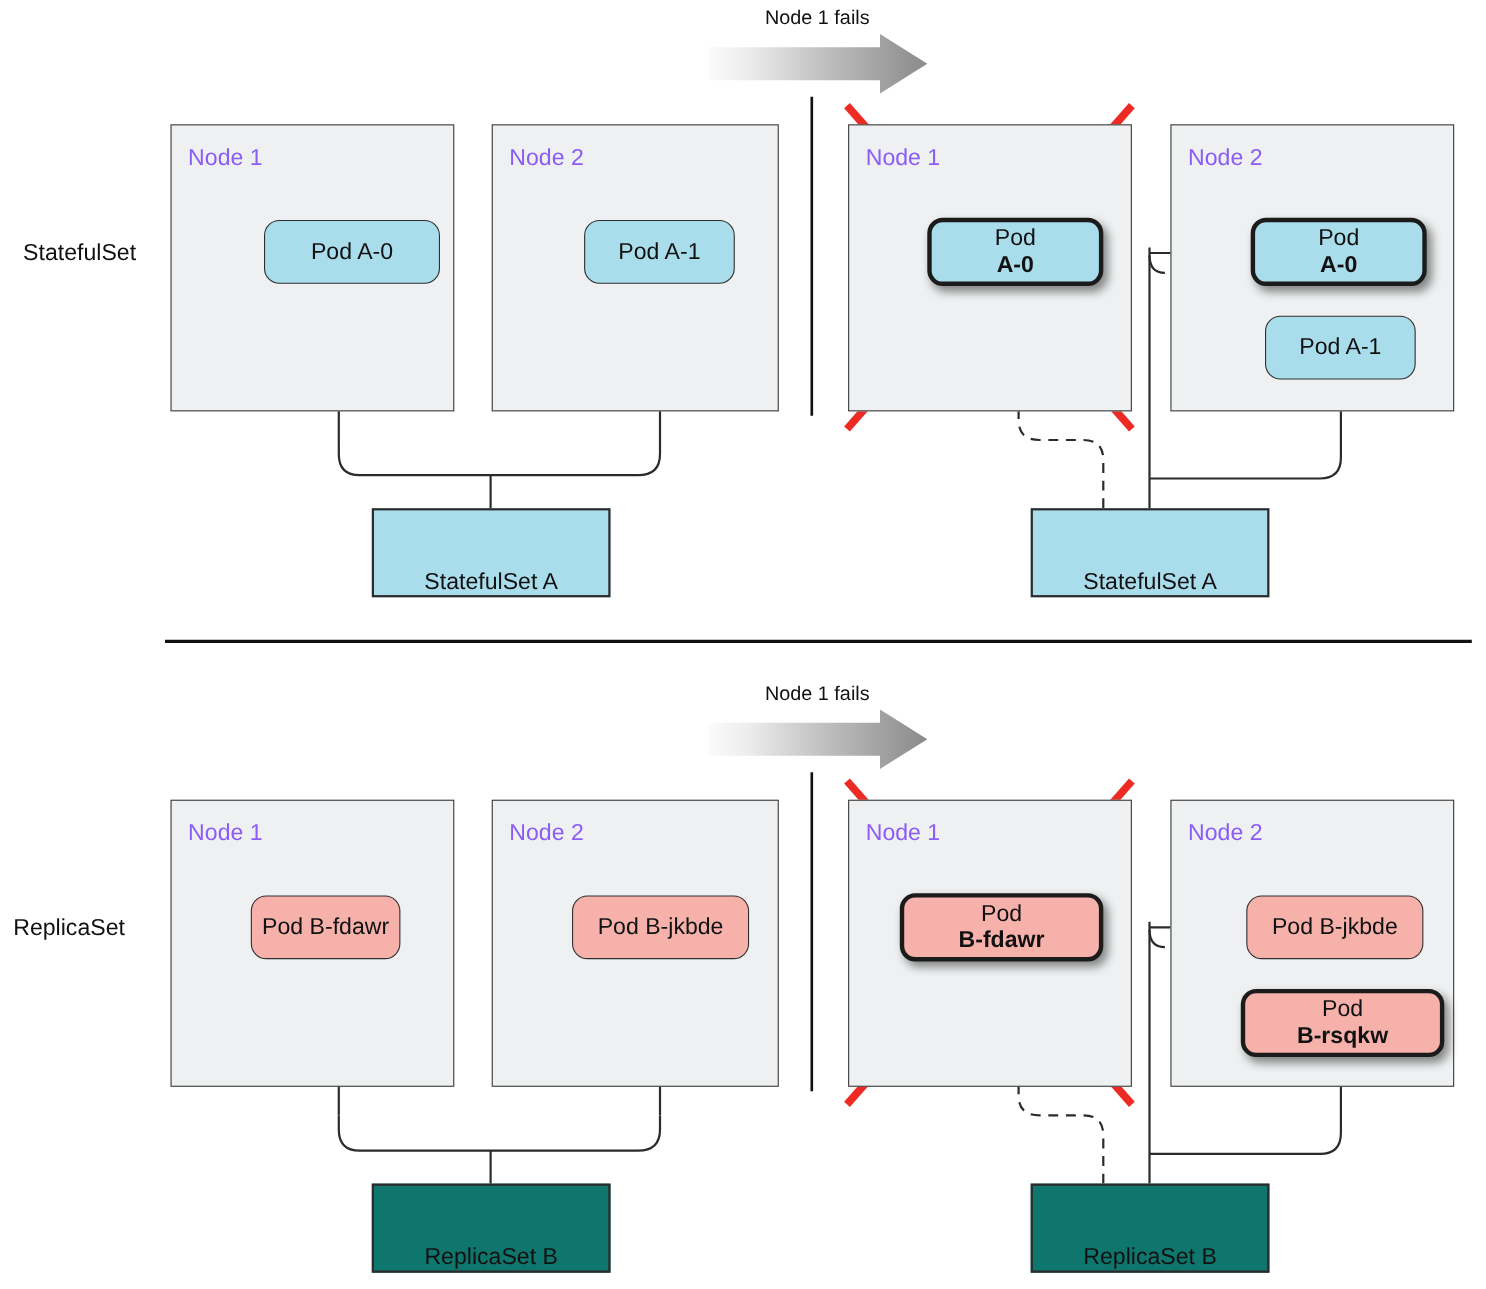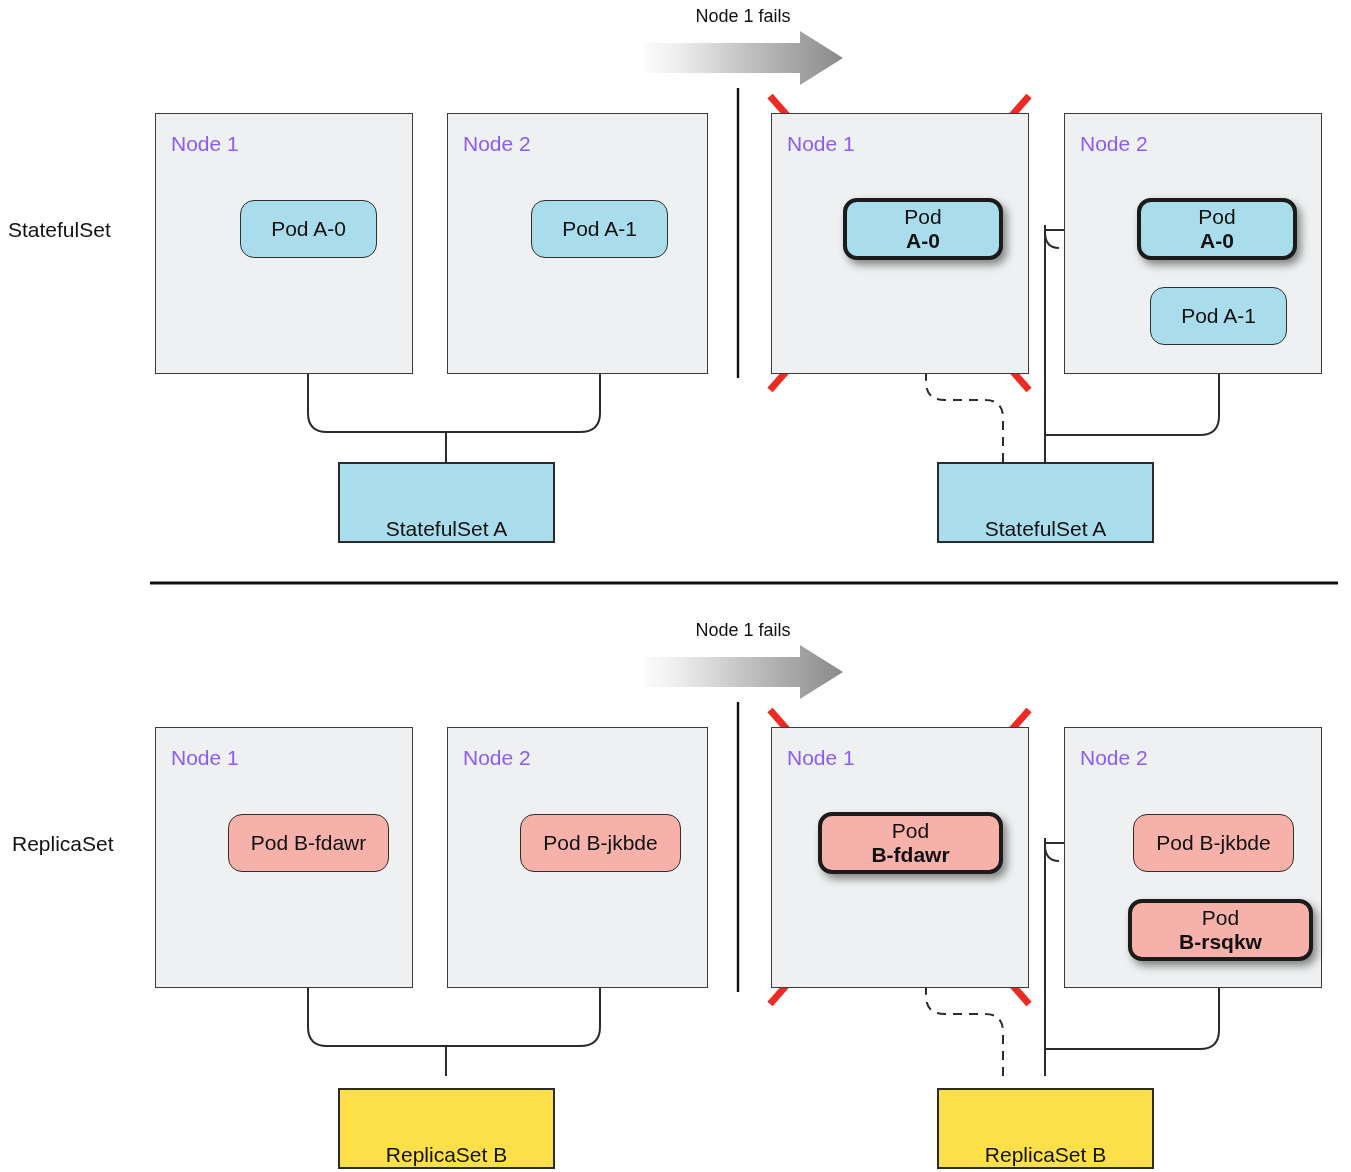--- a/index.html
+++ b/index.html
@@ -69,21 +69,21 @@
     box-sizing: border-box;
     border: 2px solid #2b2b2b;
     display: flex;
     align-items: flex-end;
     justify-content: center;
     font-size: 21px;
     color: #111;
     white-space: nowrap;
   }
   .ctrl-box.blue { background: #a9ddec; }
-  .ctrl-box.red  { background: #fde047; margin-top: 12px; }
+  .ctrl-box.red  { background: #0f766e; }
 
   
   .row-label {
     position: absolute;
     font-size: 21px;
     color: #111;
     white-space: nowrap;
   }
 
   
@@ -165,26 +165,26 @@
     <path d="M1045,1049 L1200,1049 Q1219,1049 1219,1030 L1219,974" stroke="#2b2b2b" stroke-width="2" fill="none" marker-end="url(#arrowUp)"></path>
 
     <g stroke="#ee2a24" stroke-width="7" stroke-linecap="butt">
       <line x1="770" y1="710" x2="1029" y2="1004"></line>
       <line x1="1029" y1="710" x2="770" y2="1004"></line>
     </g>
   </svg>
 
   <div class="caption" style="left:578px; top:6px; width:330px;">Node 1 fails</div>
 
-  <div class="row-label" style="left:8px; top:218px;">StatefulSet</div>
+  <div class="row-label" style="left:21px; top:218px;">StatefulSet</div>
 
   <div class="node-box" style="left:155px; top:113px; width:258px; height:261px;">
     <div class="node-label">Node 1</div>
   </div>
-  <div class="pod blue" style="left:240px; top:200px; width:137px; height:58px;">
+  <div class="pod blue" style="left:240px; top:200px; width:160px; height:58px;">
     <span>Pod A-0</span>
   </div>
 
   <div class="node-box" style="left:447px; top:113px; width:261px; height:261px;">
     <div class="node-label">Node 2</div>
   </div>
   <div class="pod blue" style="left:531px; top:200px; width:137px; height:58px;">
     <span>Pod A-1</span>
   </div>
 
@@ -215,21 +215,21 @@
     <span>StatefulSet A</span>
   </div>
 
   <div class="caption" style="left:578px; top:620px; width:330px;">Node 1 fails</div>
 
   <div class="row-label" style="left:12px; top:832px;">ReplicaSet</div>
 
   <div class="node-box" style="left:155px; top:727px; width:258px; height:261px;">
     <div class="node-label">Node 1</div>
   </div>
-  <div class="pod red" style="left:228px; top:814px; width:161px; height:58px;">
+  <div class="pod red" style="left:228px; top:814px; width:136px; height:58px;">
     <span>Pod B-fdawr</span>
   </div>
 
   <div class="node-box" style="left:447px; top:727px; width:261px; height:261px;">
     <div class="node-label">Node 2</div>
   </div>
   <div class="pod red" style="left:520px; top:814px; width:161px; height:58px;">
     <span>Pod B-jkbde</span>
   </div>
 

